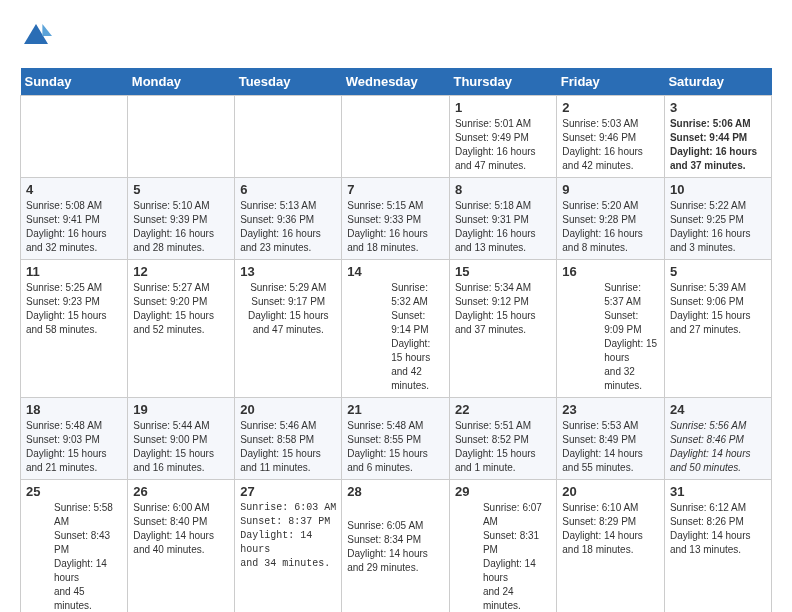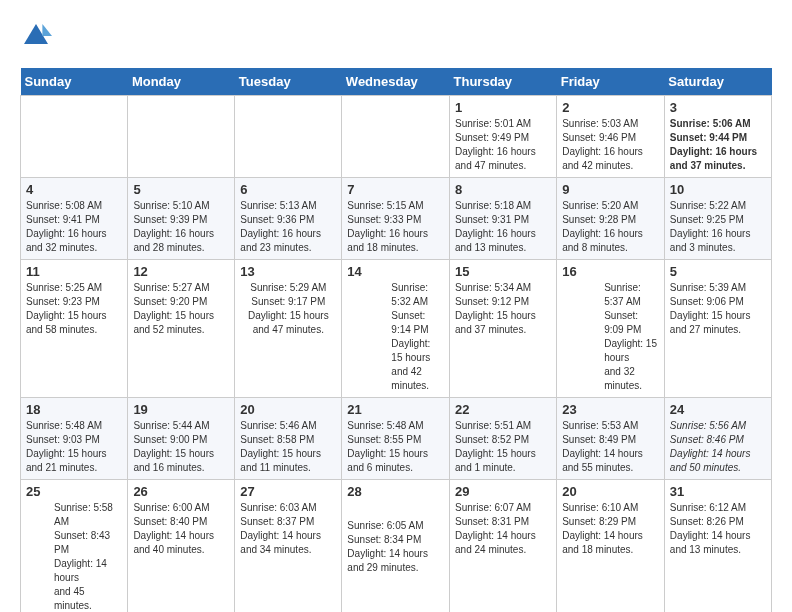--- a/index.html
+++ b/index.html
@@ -311,35 +311,35 @@
         </td>
         <td>
           <span class="day-num">26</span>
           <div class="day-info" style="white-space: pre-line;">Sunrise: 6:00 AM
 Sunset: 8:40 PM
 Daylight: 14 hours
 and 40 minutes.</div>
         </td>
         <td>
           <span class="day-num">27</span>
-          <div class="day-info" style="white-space: pre-line;">Sunrise: 6:03 AM
+          <div class="day-info" style="white-space: pre-line; font-family: Liberation Mono, monospace;">Sunrise: 6:03 AM
 Sunset: 8:37 PM
 Daylight: 14 hours
 and 34 minutes.</div>
         </td>
         <td>
           <span class="day-num">28</span>
           <div class="day-info" style="white-space: pre-line; margin-top: 20px;">Sunrise: 6:05 AM
 Sunset: 8:34 PM
 Daylight: 14 hours
 and 29 minutes.</div>
         </td>
         <td>
           <span class="day-num">29</span>
-          <div class="day-info" style="white-space: pre-line;">Sunrise: 6:07 AM
+          <div class="day-info" style="white-space: pre-line; margin-left: 28px;">Sunrise: 6:07 AM
 Sunset: 8:31 PM
 Daylight: 14 hours
 and 24 minutes.</div>
         </td>
         <td>
           <span class="day-num">20</span>
           <div class="day-info" style="white-space: pre-line;">Sunrise: 6:10 AM
 Sunset: 8:29 PM
 Daylight: 14 hours
 and 18 minutes.</div>

